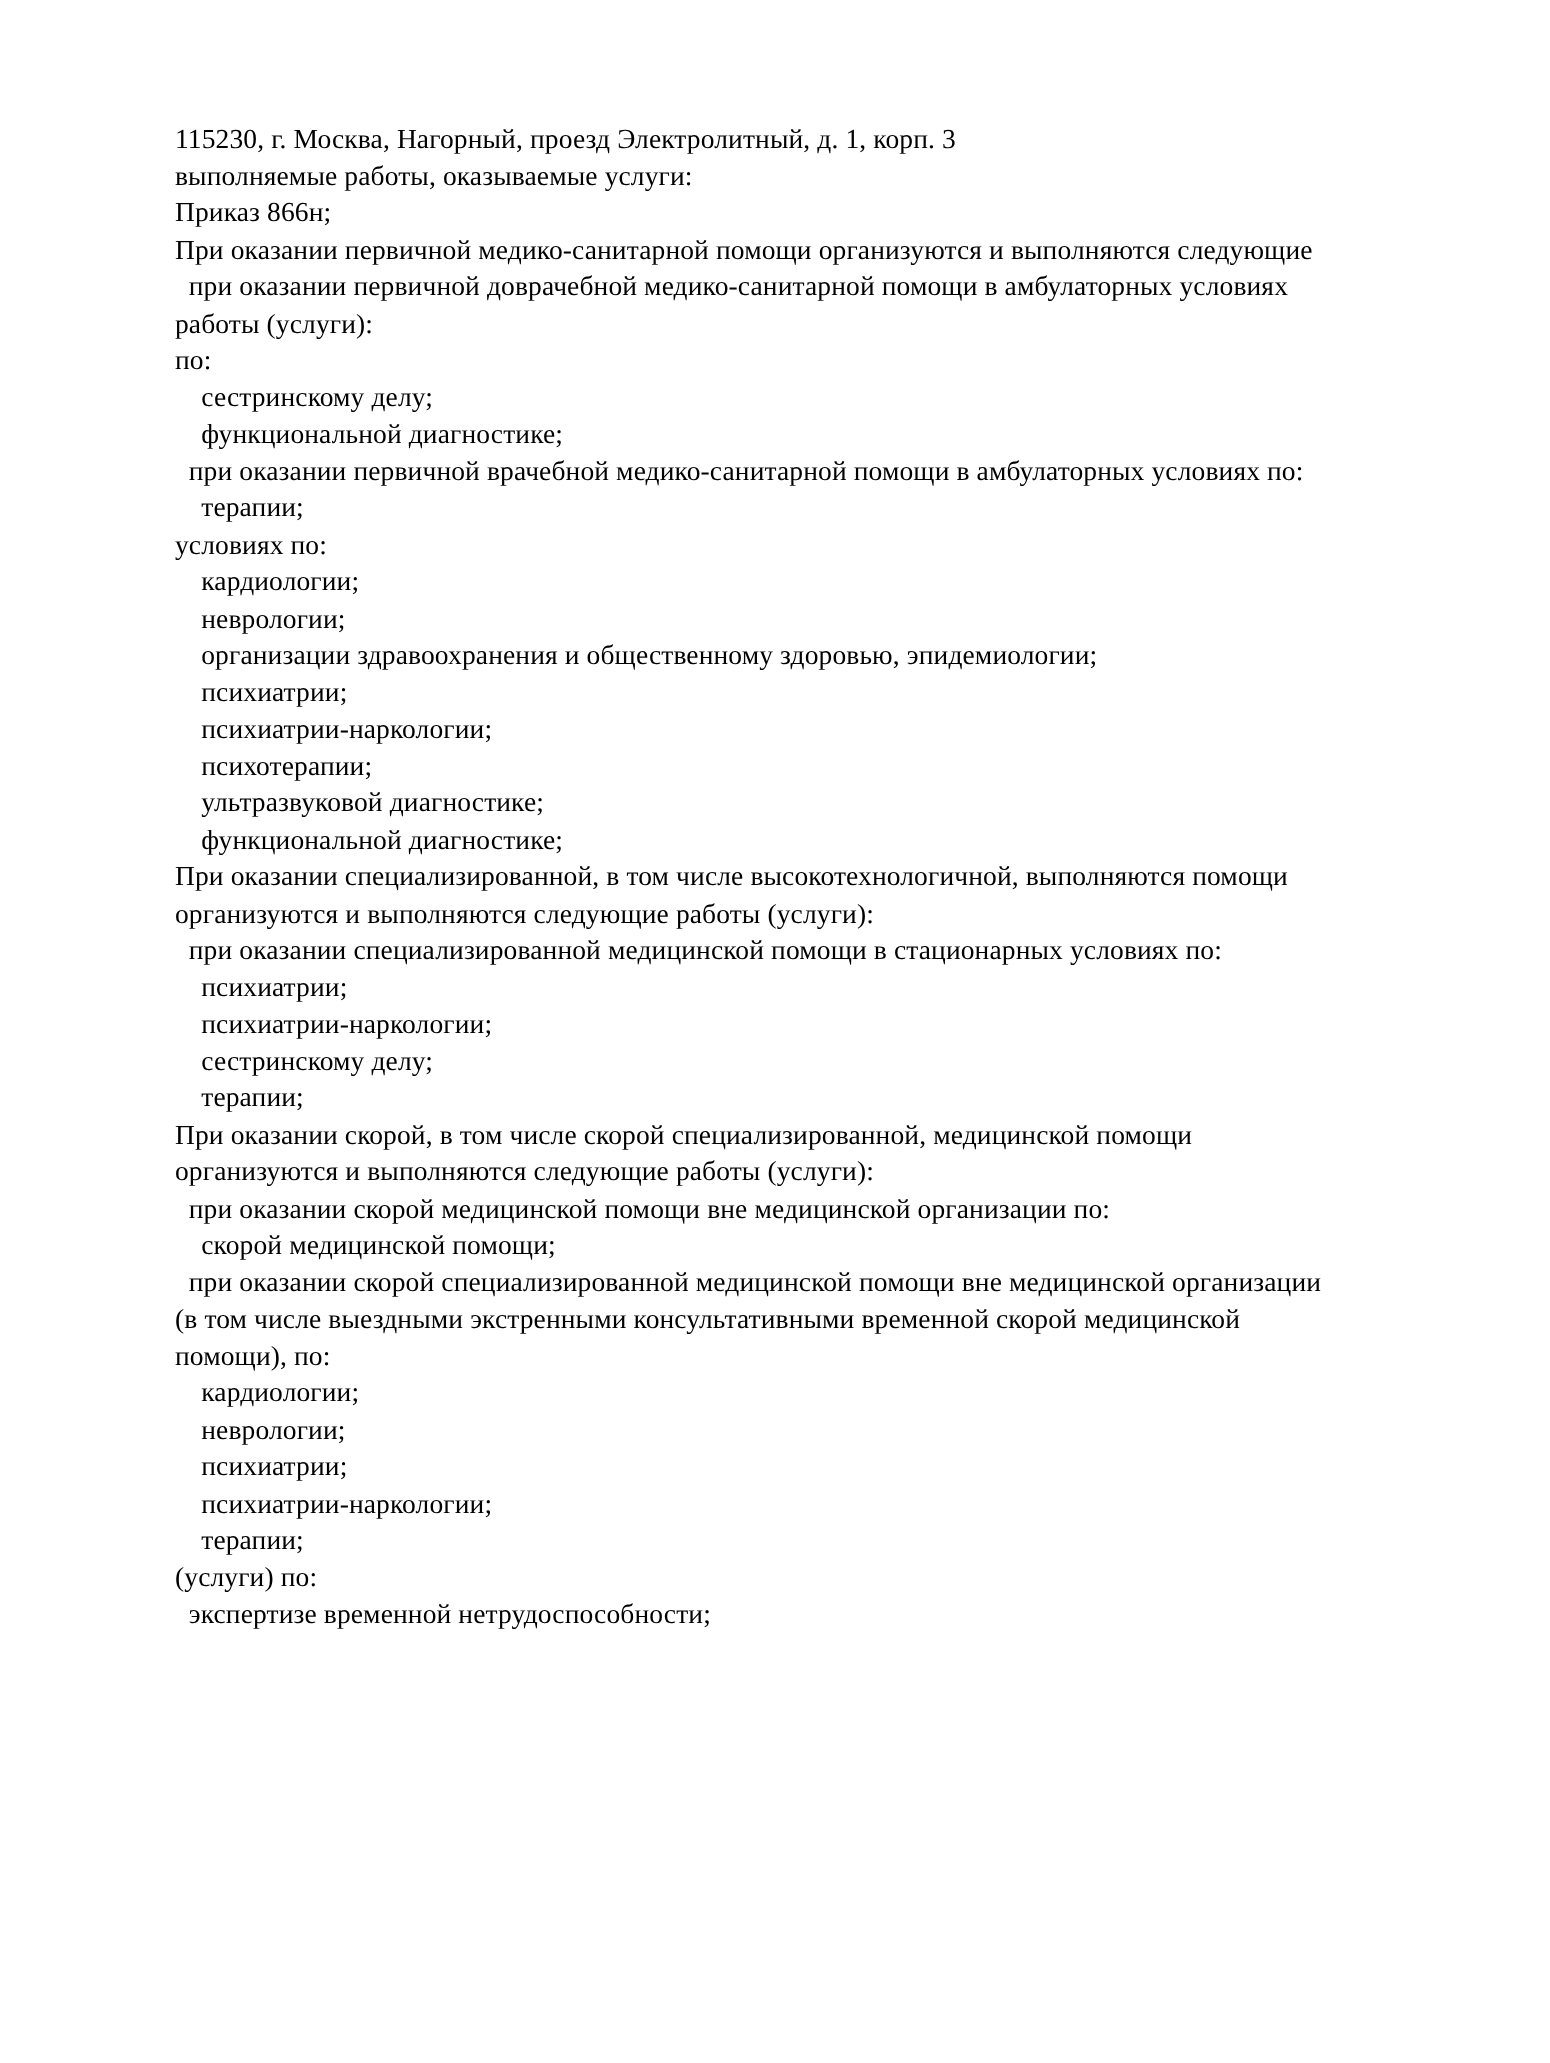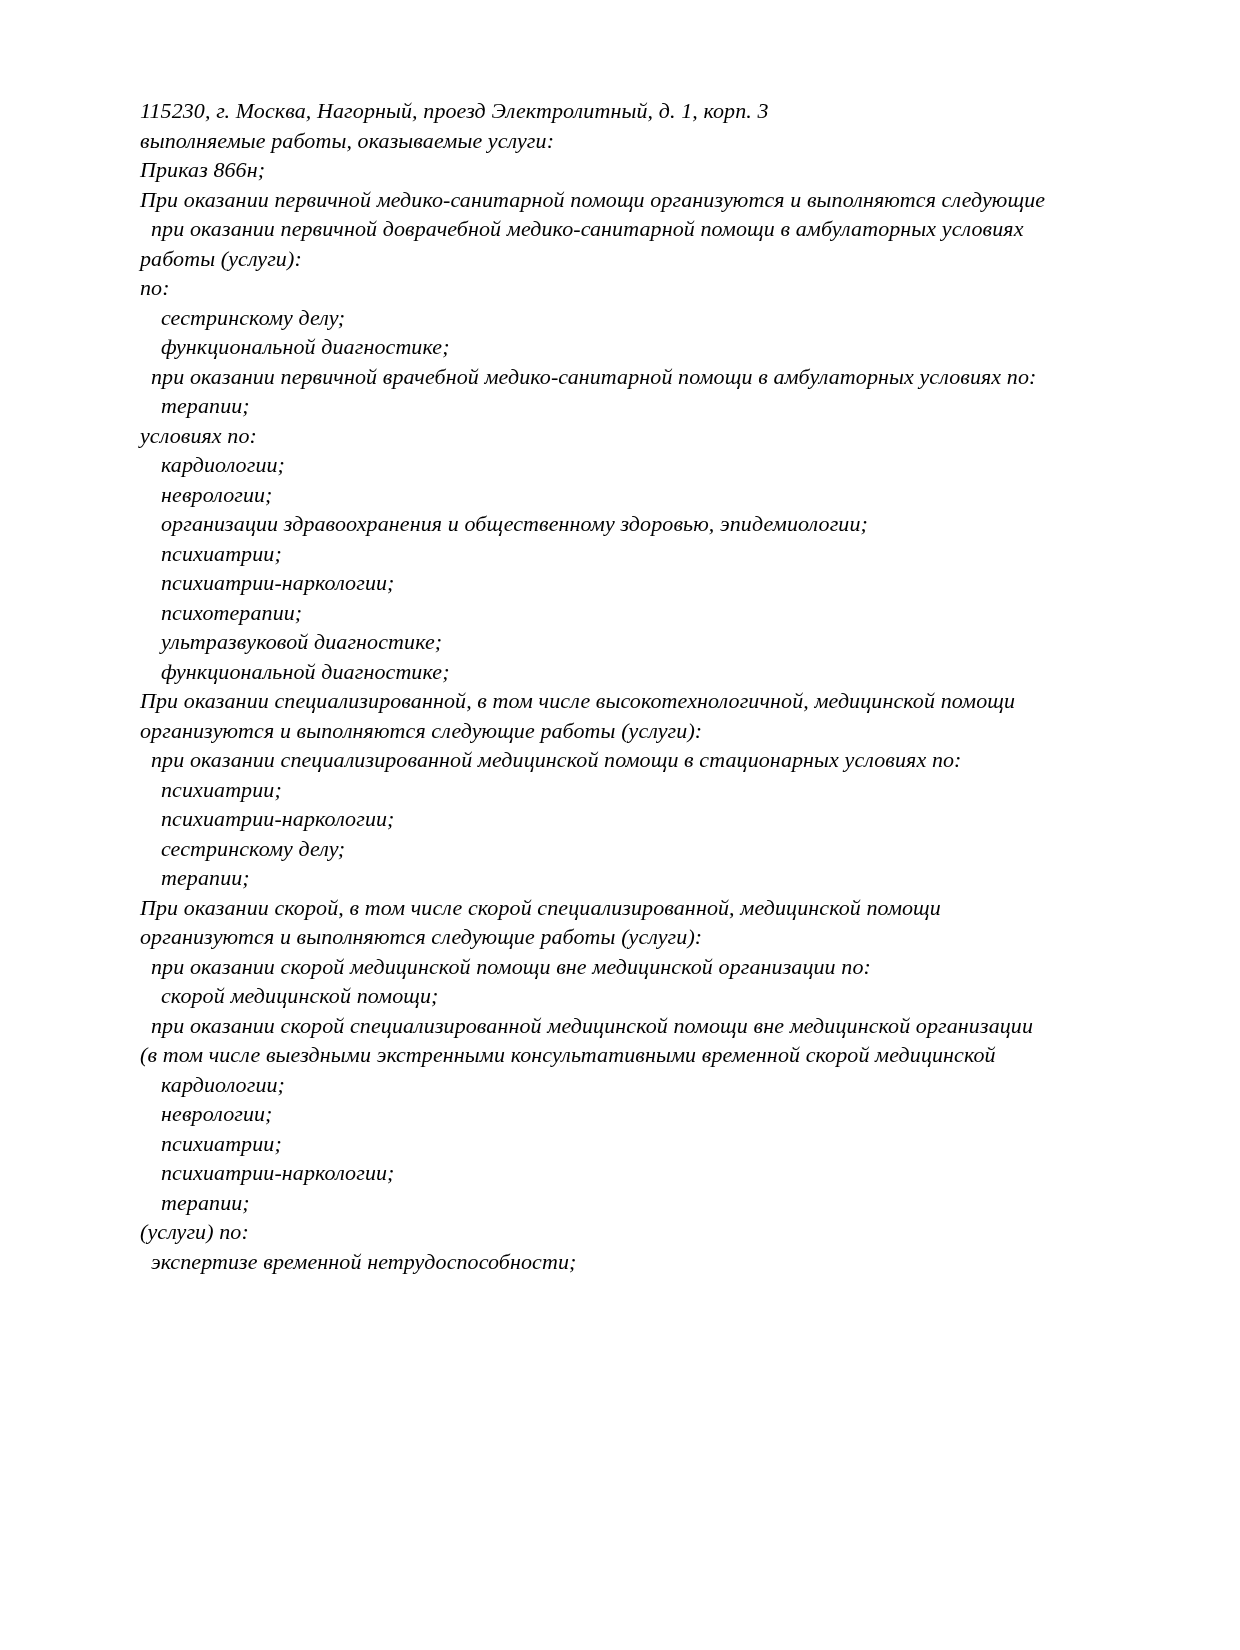--- a/index.html
+++ b/index.html
@@ -12,21 +12,20 @@
     height: 1650px;
     overflow: hidden;
     font-family: "Liberation Serif", "DejaVu Serif", serif;
   }
   .page {
     box-sizing: border-box;
     width: 1240px;
     height: 1650px;
     background: #ffffff;
     padding: 96px 60px 0 140px;
-    font-style: italic;
   }
   .text-block {
     font-size: 22px;
     line-height: 29.5px;
     color: #000000;
     letter-spacing: 0.1px;
   }
   .line {
     white-space: pre;
   }
@@ -52,33 +51,34 @@
       <div class="line ind2">терапии;</div>
       <div class="line ind0">условиях по:</div>
       <div class="line ind2">кардиологии;</div>
       <div class="line ind2">неврологии;</div>
       <div class="line ind2">организации здравоохранения и общественному здоровью, эпидемиологии;</div>
       <div class="line ind2">психиатрии;</div>
       <div class="line ind2">психиатрии-наркологии;</div>
       <div class="line ind2">психотерапии;</div>
       <div class="line ind2">ультразвуковой диагностике;</div>
       <div class="line ind2">функциональной диагностике;</div>
-      <div class="line ind0">При оказании специализированной, в том числе высокотехнологичной, медицинской помощи</div>
+      <div class="line ind0">При оказании специализированной, в том числе высокотехнологичной, выполняются помощи</div>
       <div class="line ind0">организуются и выполняются следующие работы (услуги):</div>
       <div class="line ind1">при оказании специализированной медицинской помощи в стационарных условиях по:</div>
       <div class="line ind2">психиатрии;</div>
       <div class="line ind2">психиатрии-наркологии;</div>
       <div class="line ind2">сестринскому делу;</div>
       <div class="line ind2">терапии;</div>
       <div class="line ind0">При оказании скорой, в том числе скорой специализированной, медицинской помощи</div>
       <div class="line ind0">организуются и выполняются следующие работы (услуги):</div>
       <div class="line ind1">при оказании скорой медицинской помощи вне медицинской организации по:</div>
       <div class="line ind2">скорой медицинской помощи;</div>
       <div class="line ind1">при оказании скорой специализированной медицинской помощи вне медицинской организации</div>
       <div class="line ind0">(в том числе выездными экстренными консультативными временной скорой медицинской</div>
+      <div class="line ind0">помощи), по:</div>
       <div class="line ind2">кардиологии;</div>
       <div class="line ind2">неврологии;</div>
       <div class="line ind2">психиатрии;</div>
       <div class="line ind2">психиатрии-наркологии;</div>
       <div class="line ind2">терапии;</div>
       <div class="line ind0">(услуги) по:</div>
       <div class="line ind1">экспертизе временной нетрудоспособности;</div>
     </div>
 </div>
 

